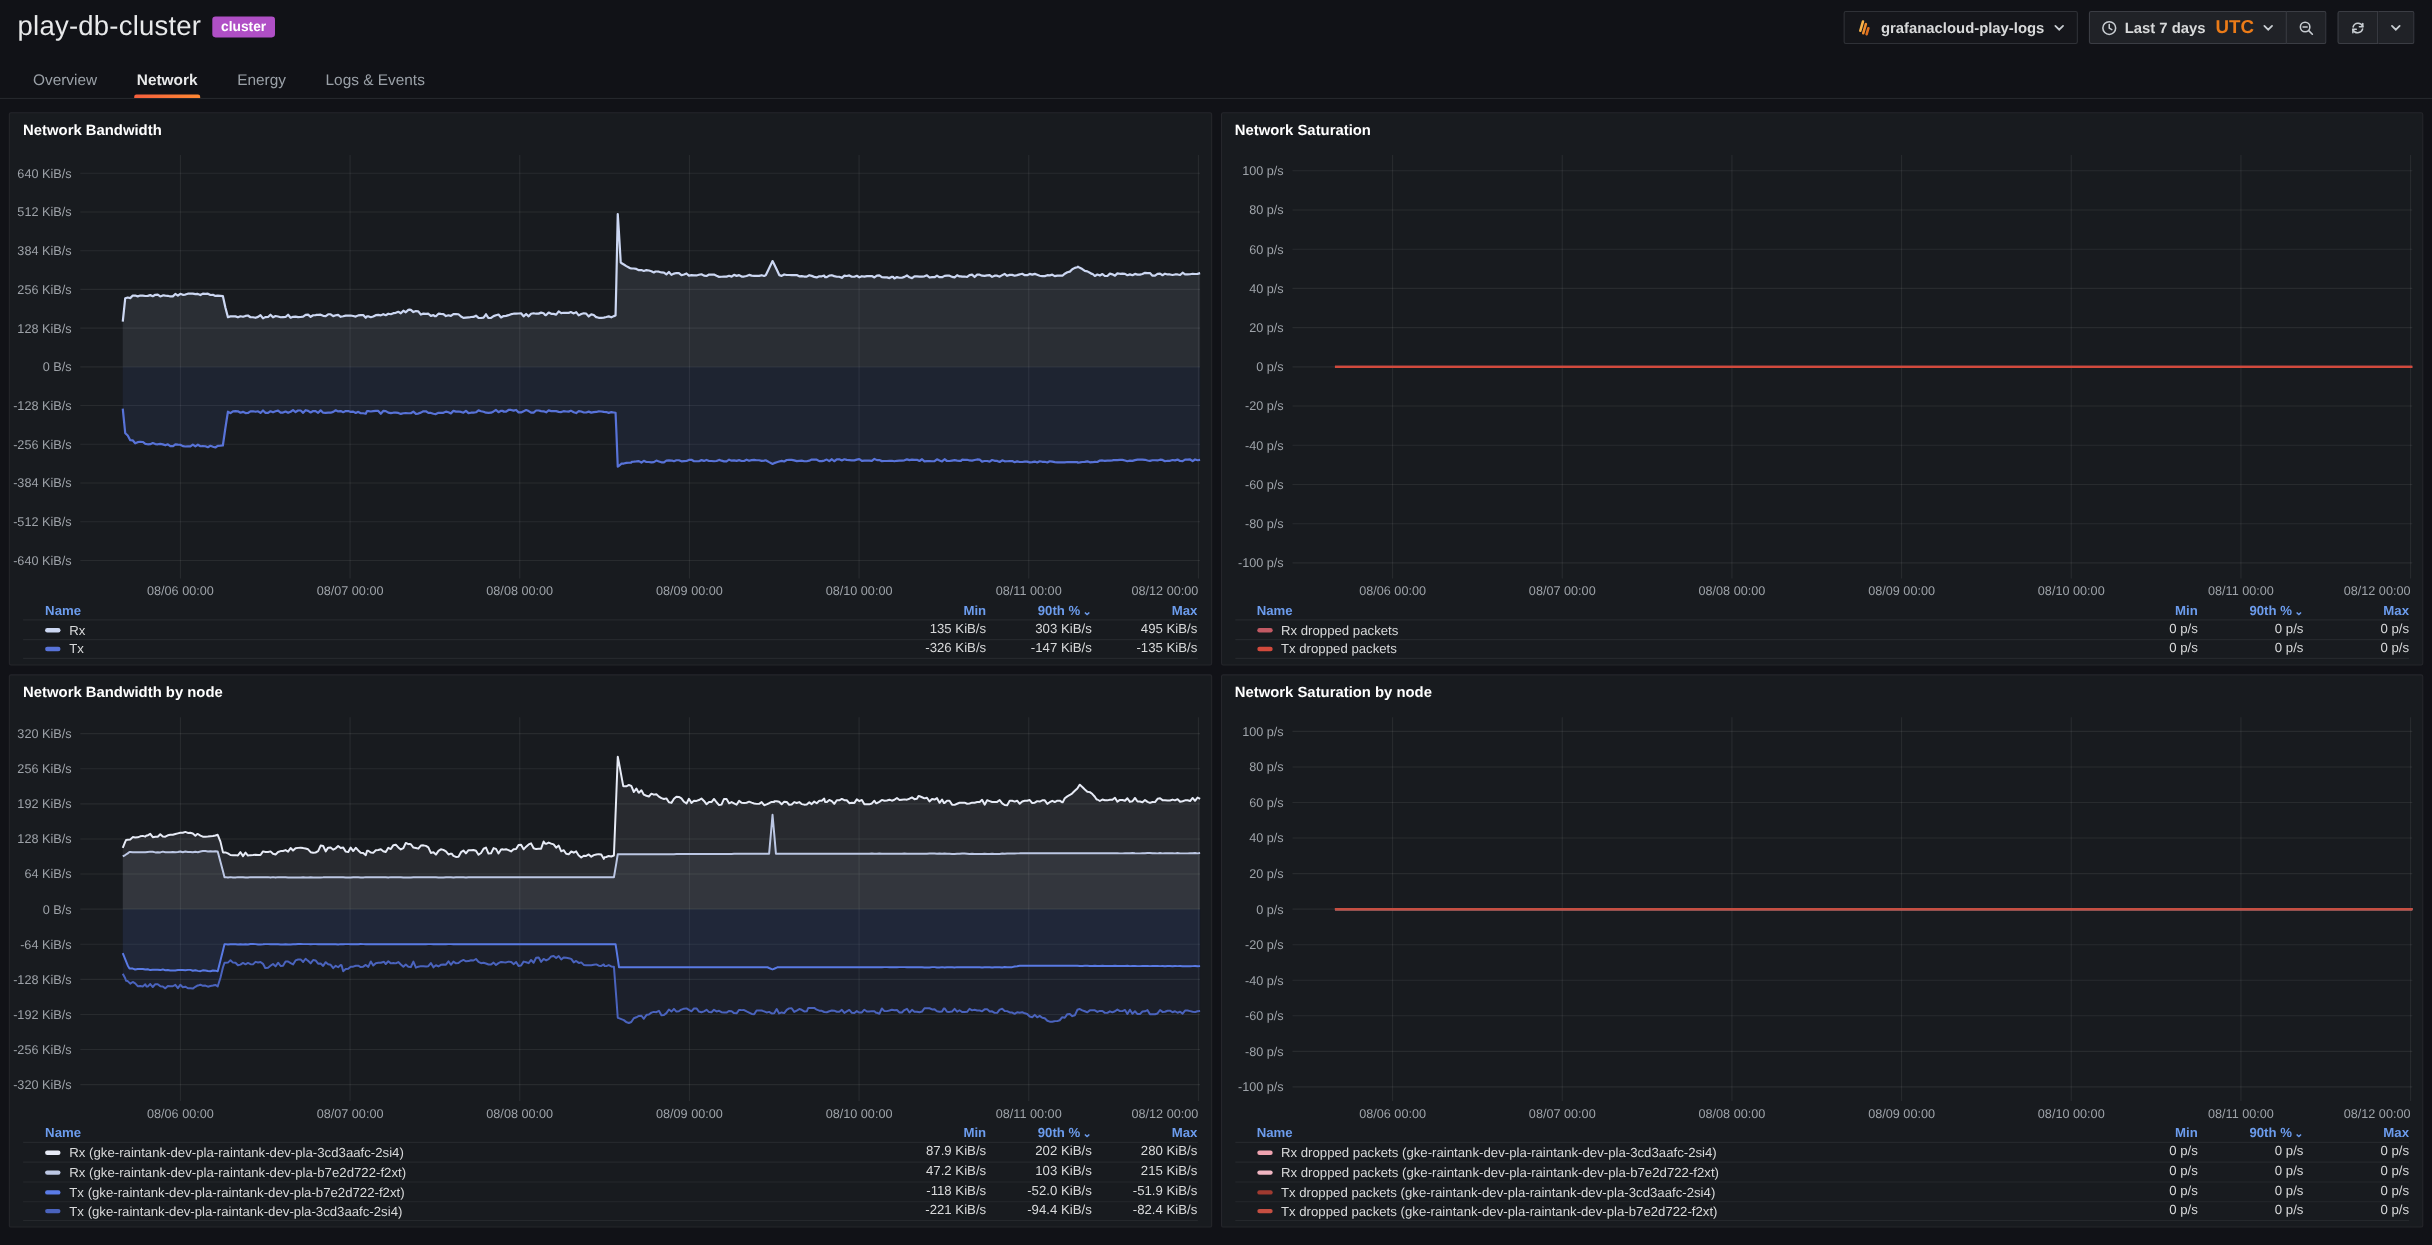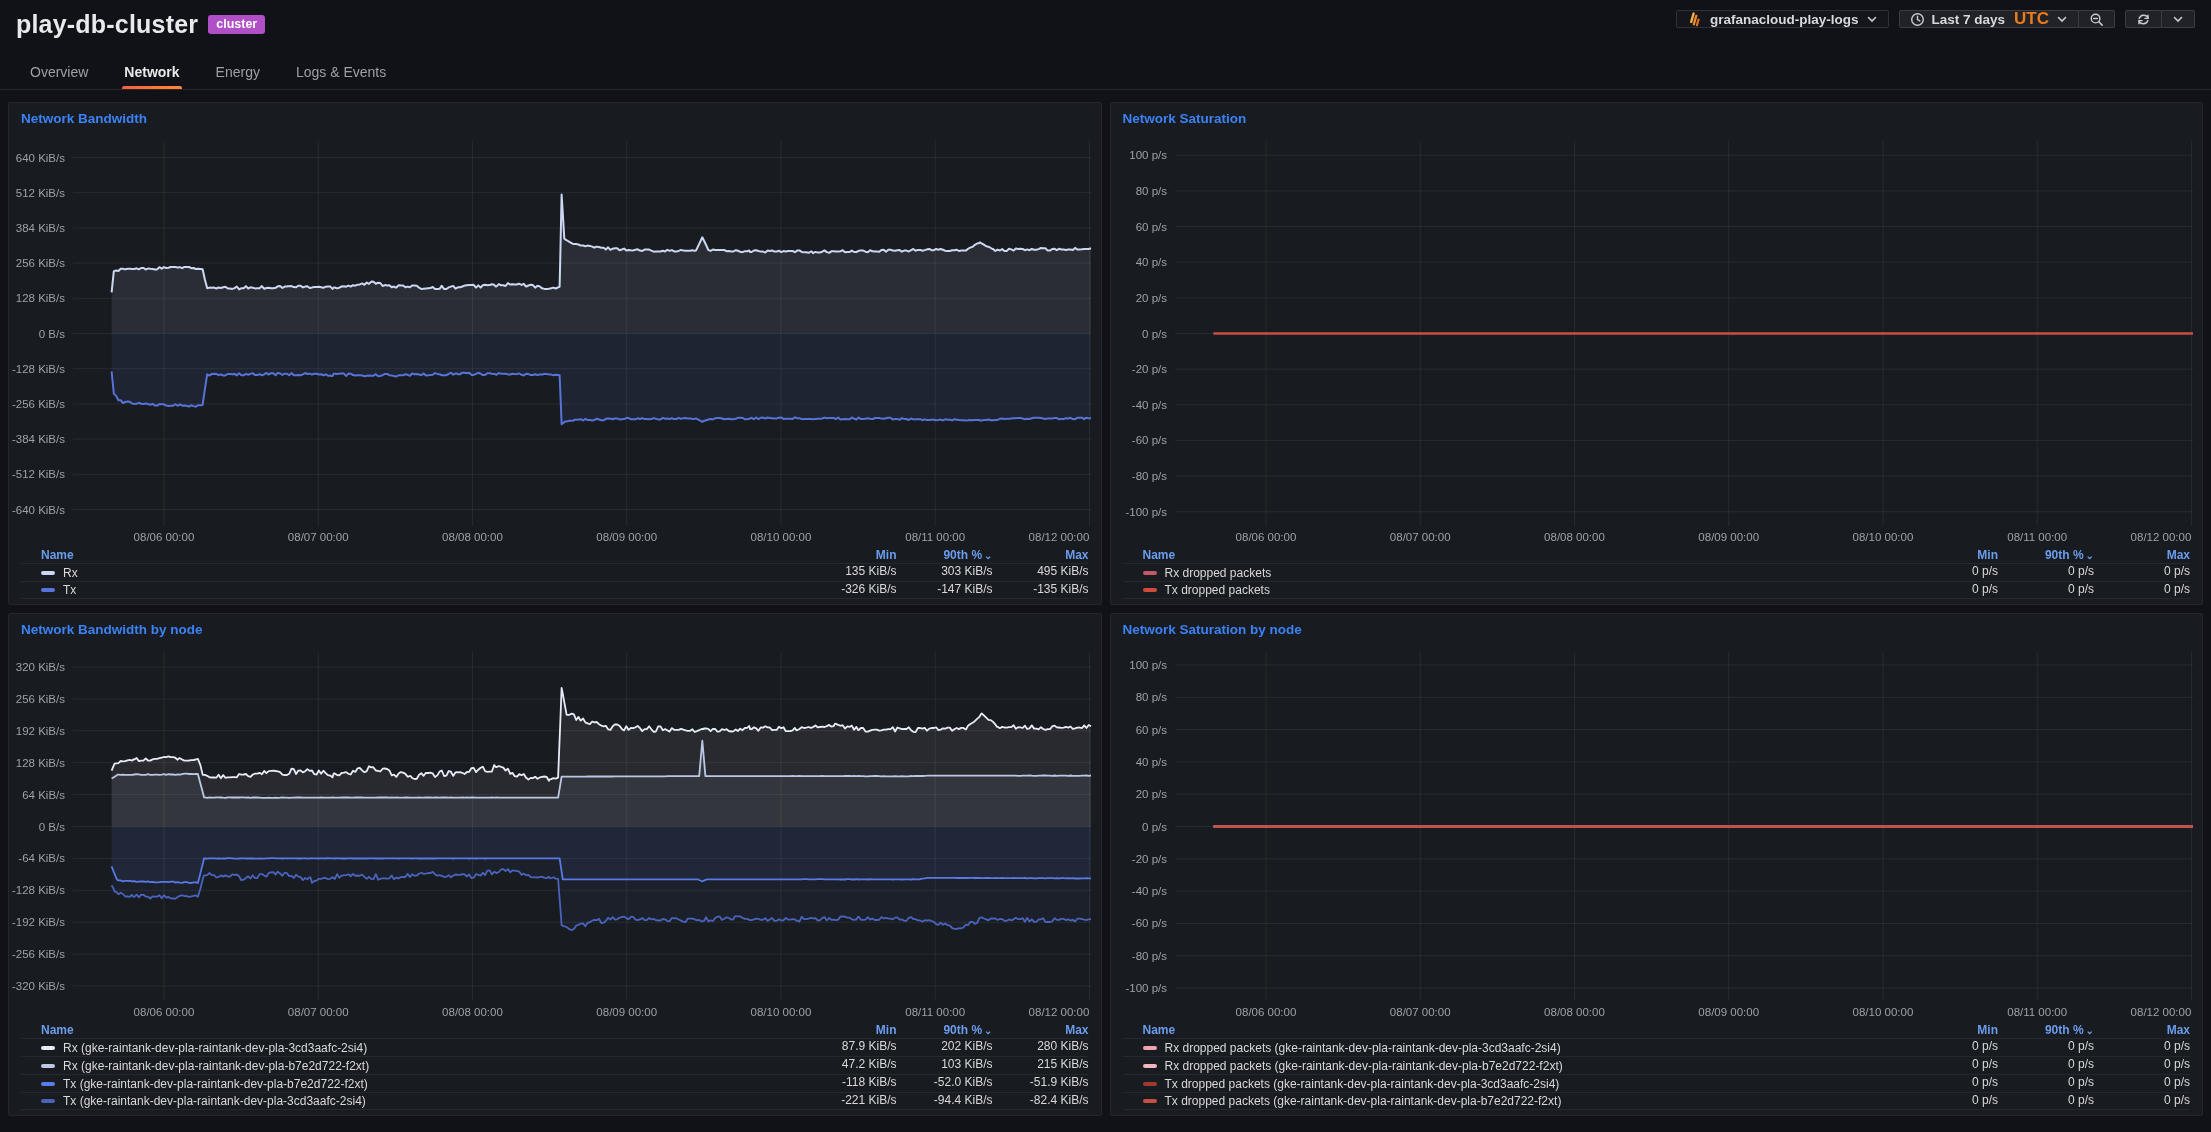--- a/index.html
+++ b/index.html
@@ -6,43 +6,43 @@
   html,body { width:2211px; height:1132px; overflow:hidden; }
   body {
     background:#111217;
     font-family:"Liberation Sans", sans-serif;
     color:#d8d9da;
     -webkit-font-smoothing:antialiased;
   }
   
   .app-header { display:flex; justify-content:space-between; align-items:flex-start; padding:10px 16px 0 16px; height:46px; }
   .title-wrap { display:flex; align-items:center; gap:10px; }
-  .dash-title { font-size:25px; font-weight:700; color:#e8e9ea; letter-spacing:.2px; }
+  .dash-title { font-size:25px; font-weight:400; color:#e8e9ea; letter-spacing:.2px; }
   .badge { background:#b04fc6; color:#fff; font-size:12.5px; font-weight:700; padding:2px 8px 3px; border-radius:3px; }
   .toolbar { display:flex; gap:10px; align-items:center; }
-  .tb-group { display:flex; align-items:stretch; height:18px; border-radius:2px; }
+  .tb-group { display:flex; align-items:stretch; height:30px; border-radius:2px; }
   .btn { display:flex; align-items:center; gap:7px; padding:0 10px; background:#202227; border:1px solid #3b3d44; color:#d8d9da; font-size:13.5px; font-weight:600; cursor:pointer; }
   .btn + .btn { border-left:none; }
   .btn.first { border-radius:2px 0 0 2px; }
   .btn.last { border-radius:0 2px 2px 0; }
   .btn.only { border-radius:2px; }
   .ds-picker { background:#15161b; border:1px solid #2f3137; }
   .utc { color:#eb7b18; font-size:17px; font-weight:700; margin-left:2px; }
   .icon { display:inline-flex; align-items:center; justify-content:center; }
   .icon svg { display:block; }
   
   .tabbar { display:flex; gap:8px; padding:0 16px; margin-top:10px; border-bottom:1px solid #25272c; }
   .tab { padding:8px 14px 9px; font-size:14px; color:#9aa0a7; cursor:pointer; position:relative; }
   .tab.active { color:#e8e9ea; font-weight:600; }
   .tab.active::after { content:""; position:absolute; left:12px; right:12px; bottom:0; height:3px; border-radius:2px 2px 0 0;
     background:linear-gradient(90deg,#f55f3e,#ff8833); }
   
   .grid { display:grid; grid-template-columns:1fr 1fr; grid-template-rows:503px 503px; gap:8px; margin:12px 8px 0 8px; }
   .panel { background:#181b1f; border:1px solid #25262b; border-radius:2px; display:flex; flex-direction:column; overflow:hidden; }
-  .panel-title { padding:8px 12px 2px; font-size:13.5px; font-weight:600; color:#3b82f6; cursor:pointer; flex:0 0 28px; }
+  .panel-title { padding:8px 12px 2px; font-size:13.5px; font-weight:600; color:#ffffff; cursor:pointer; flex:0 0 28px; }
   .chart { flex:1 1 auto; position:relative; }
   .chart svg { position:absolute; inset:0; }
   
   .legend { flex:0 0 auto; padding:0 12px 5px 12px; }
   .lg-head { display:flex; align-items:center; height:17px; font-size:12px; font-weight:600; color:#6c9ced; }
   .lg-row { display:flex; height:18px; border-top:1px solid rgba(255,255,255,.06); font-size:12px; color:#d8d9da; }
   .lg-row:last-child { border-bottom:1px solid rgba(255,255,255,.06); }
   .lg-name { flex:1 1 auto; display:flex; align-items:center; gap:8px; cursor:pointer; overflow:hidden; white-space:nowrap;padding-left:20px; }
   .swatch { width:14px; height:4px; border-radius:2px; flex:0 0 14px; }
   .lg-col { flex:0 0 96px; text-align:right; white-space:nowrap; }

